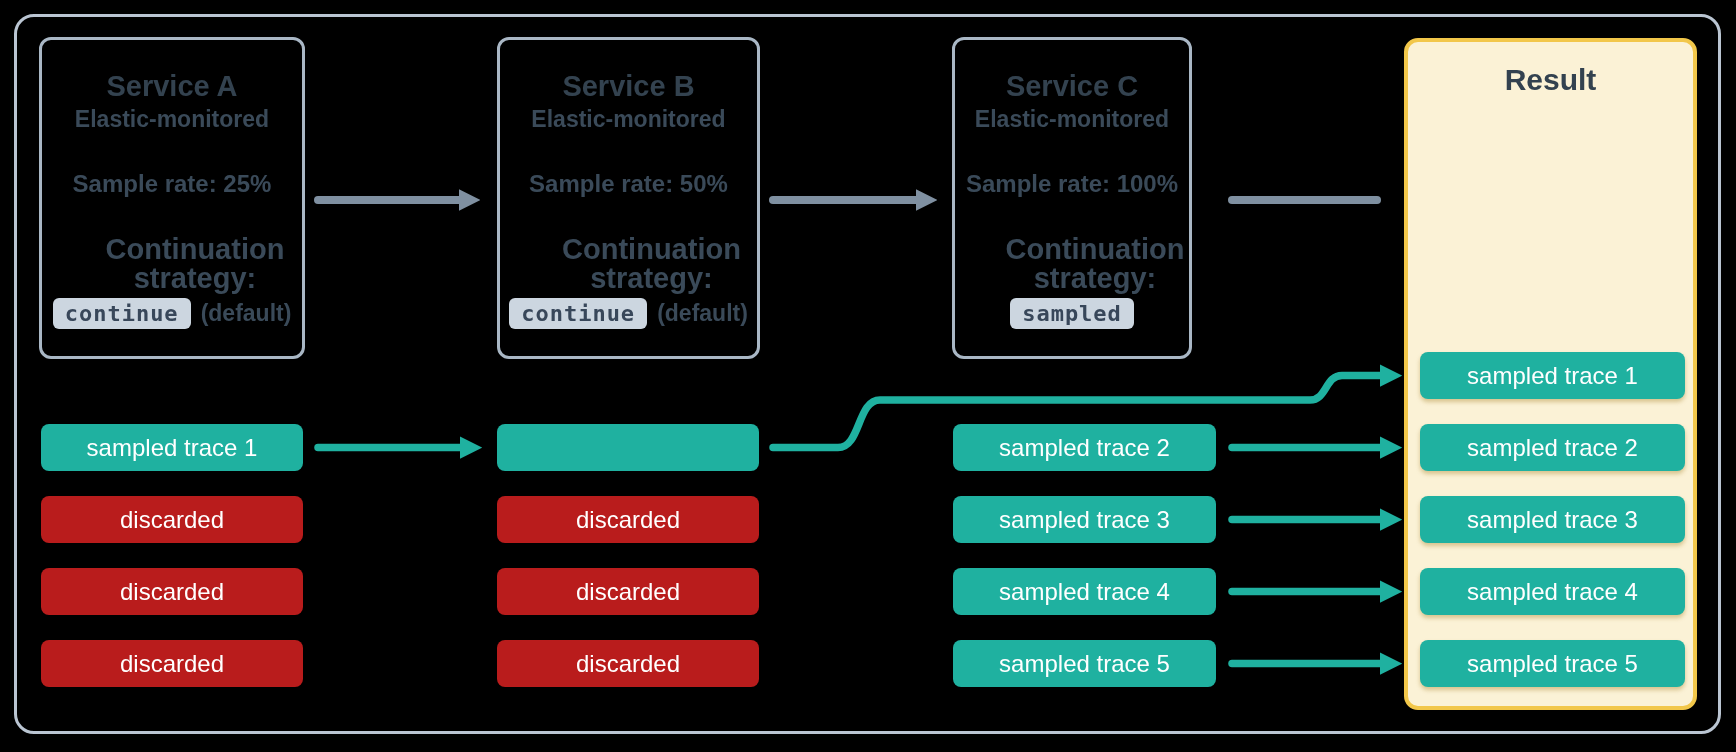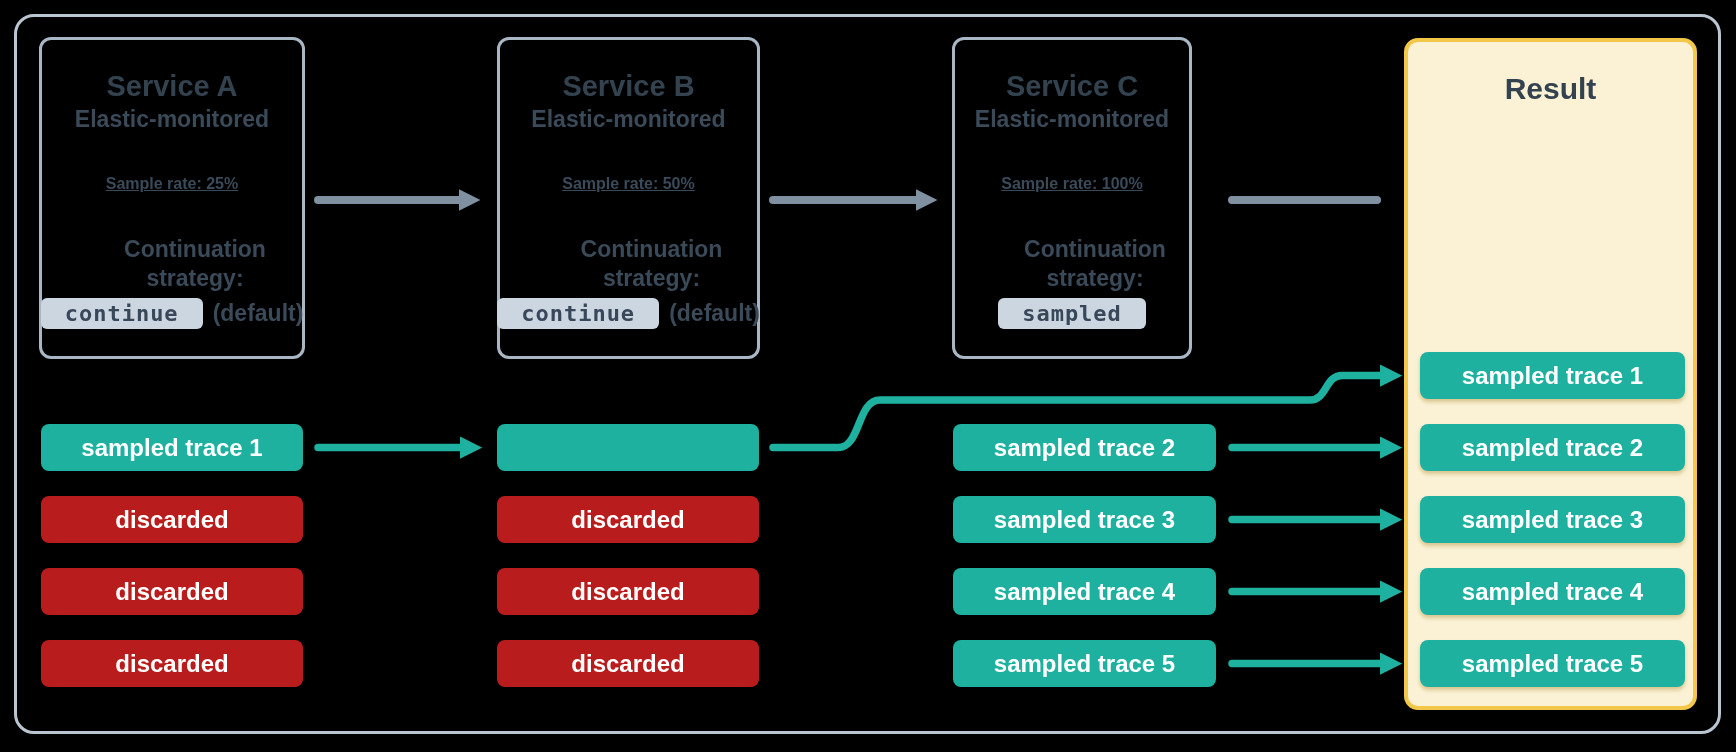--- a/index.html
+++ b/index.html
@@ -30,66 +30,66 @@
     flex-direction: column;
     align-items: center;
     text-align: center;
     color: #3a4a59;
   }
   .svc-a { left: 39px;  width: 266px; }
   .svc-b { left: 497px; width: 263px; }
   .svc-c { left: 952px; width: 240px; }
   .service .title    { margin-top: 29px; font-size: 29px; line-height: 34px; font-weight: 800; color: #33424f; }
   .service .subtitle { margin-top: 2px; font-size: 23px; line-height: 28px; font-weight: 600; }
-  .service .rate     { margin-top: 37px; font-size: 16px; line-height: 28px; font-weight: 600; text-decoration: underline; }
-  .service .strategy { margin-top: 37px; font-size: 23px; line-height: 29px; font-weight: 600; margin-left: 46px; }
+  .service .rate     { margin-top: 37px; font-size: 24px; line-height: 28px; font-weight: 600; }
+  .service .strategy { margin-top: 37px; font-size: 29px; line-height: 29px; font-weight: 600; margin-left: 46px; }
   .service .badge-row {
     margin-top: 5px;
     display: flex; align-items: center; justify-content: center;
     font-size: 23px; font-weight: 600;
   }
   .badge {
     background: #ccd6e0;
     color: #38475a;
     font-family: "DejaVu Sans Mono", monospace;
     font-size: 22px;
     font-weight: 700;
-    padding: 3px 24px;
+    padding: 3px 12px;
     border-radius: 6px;
     letter-spacing: 1px;
   }
   .note { margin-left: 10px; }
   .note:empty { display: none; }
 
   .result-box {
     position: absolute;
     left: 1404px; top: 38px;
     width: 293px; height: 672px;
     background: #fbf2d6;
     border: 4px solid #f2c74a;
     border-radius: 14px;
     box-sizing: border-box;
     text-align: center;
   }
   .result-box .title {
-    margin-top: 29px;
+    margin-top: 20px;
     font-size: 30px; line-height: 36px;
     font-weight: 800;
     color: #33424f;
   }
 
   .trace {
     position: absolute;
     height: 47px;
     border-radius: 8px;
     box-sizing: border-box;
     display: flex; align-items: center; justify-content: center;
     color: #ffffff;
     font-size: 24px;
-    font-weight: 700;
+    font-weight: 400;
   }
   .teal { background: #1fb1a0; }
   .red  { background: #b91c1c; }
   .in-result { box-shadow: 0 3px 4px rgba(150, 110, 10, 0.35); }
 
   .c1 { left: 41px;   width: 262px; }
   .c2 { left: 497px;  width: 262px; }
   .c3 { left: 953px;  width: 263px; }
   .cr { left: 1420px; width: 265px; }
   .r1 { top: 352px; }

